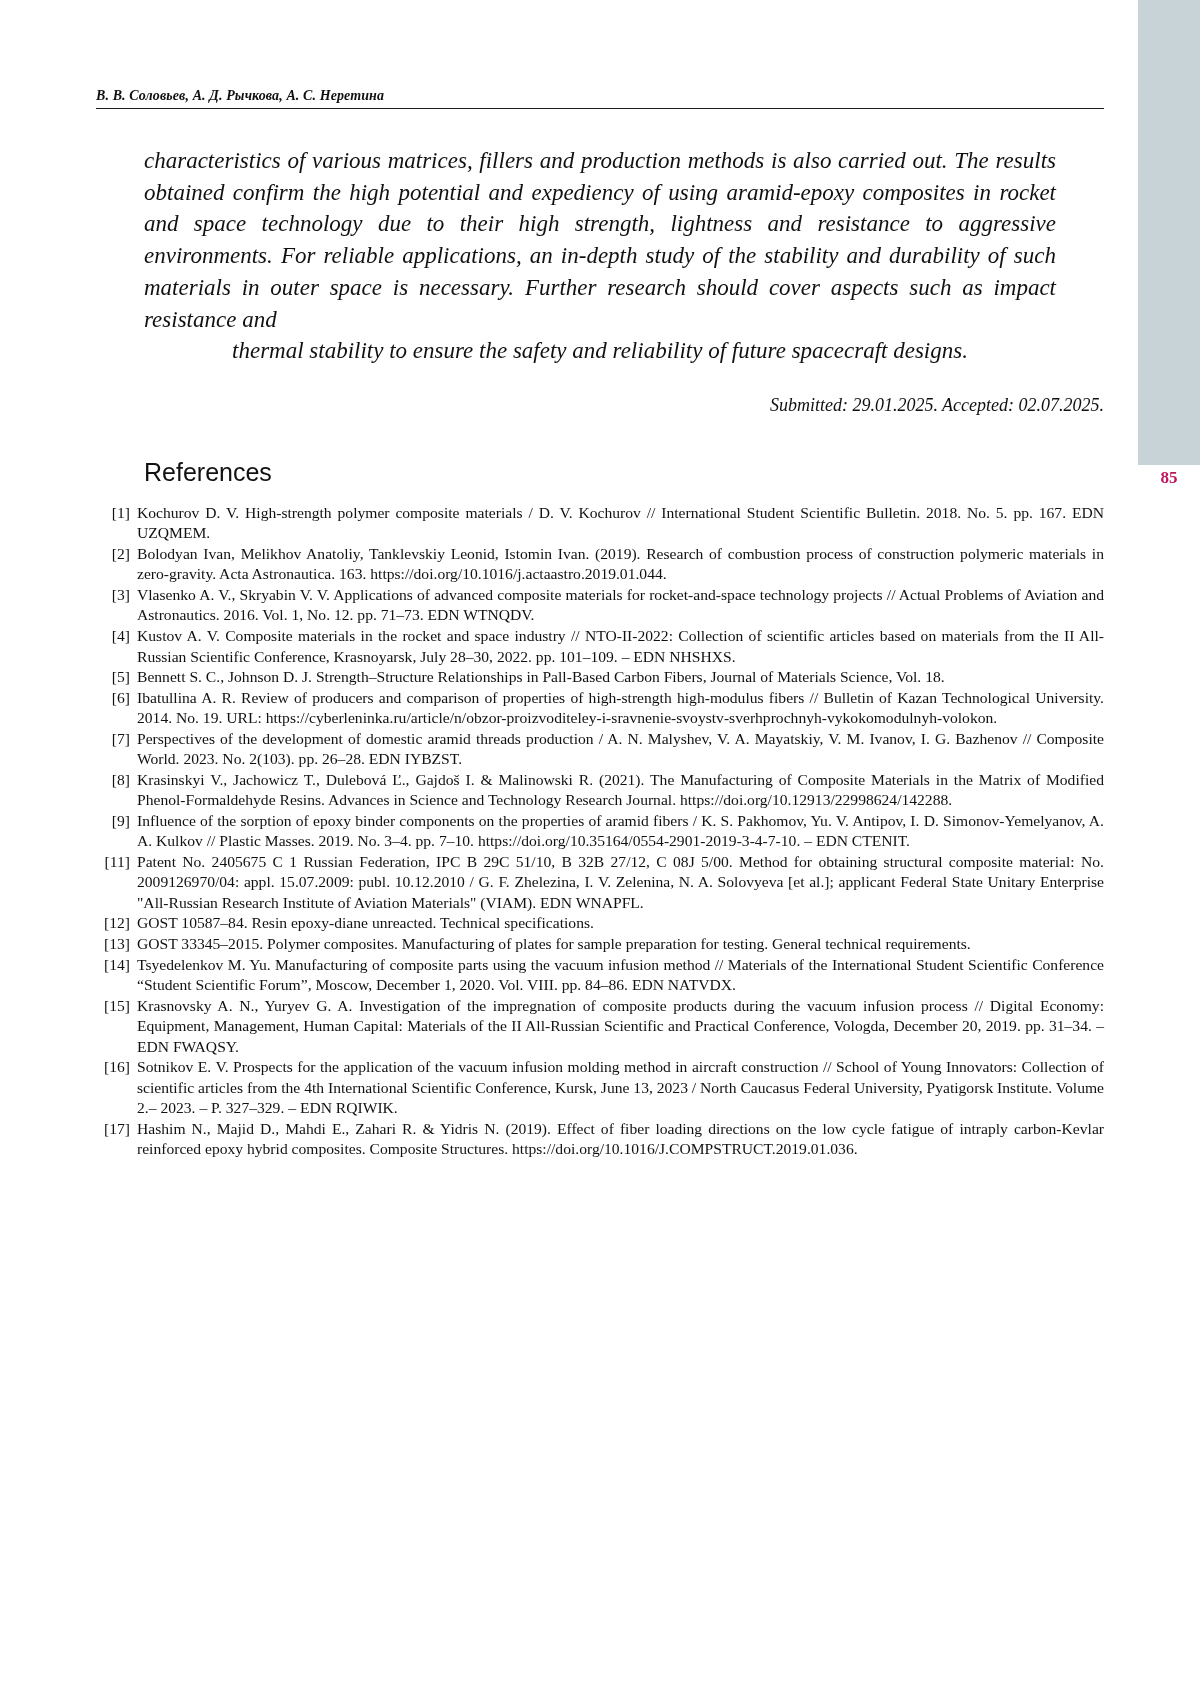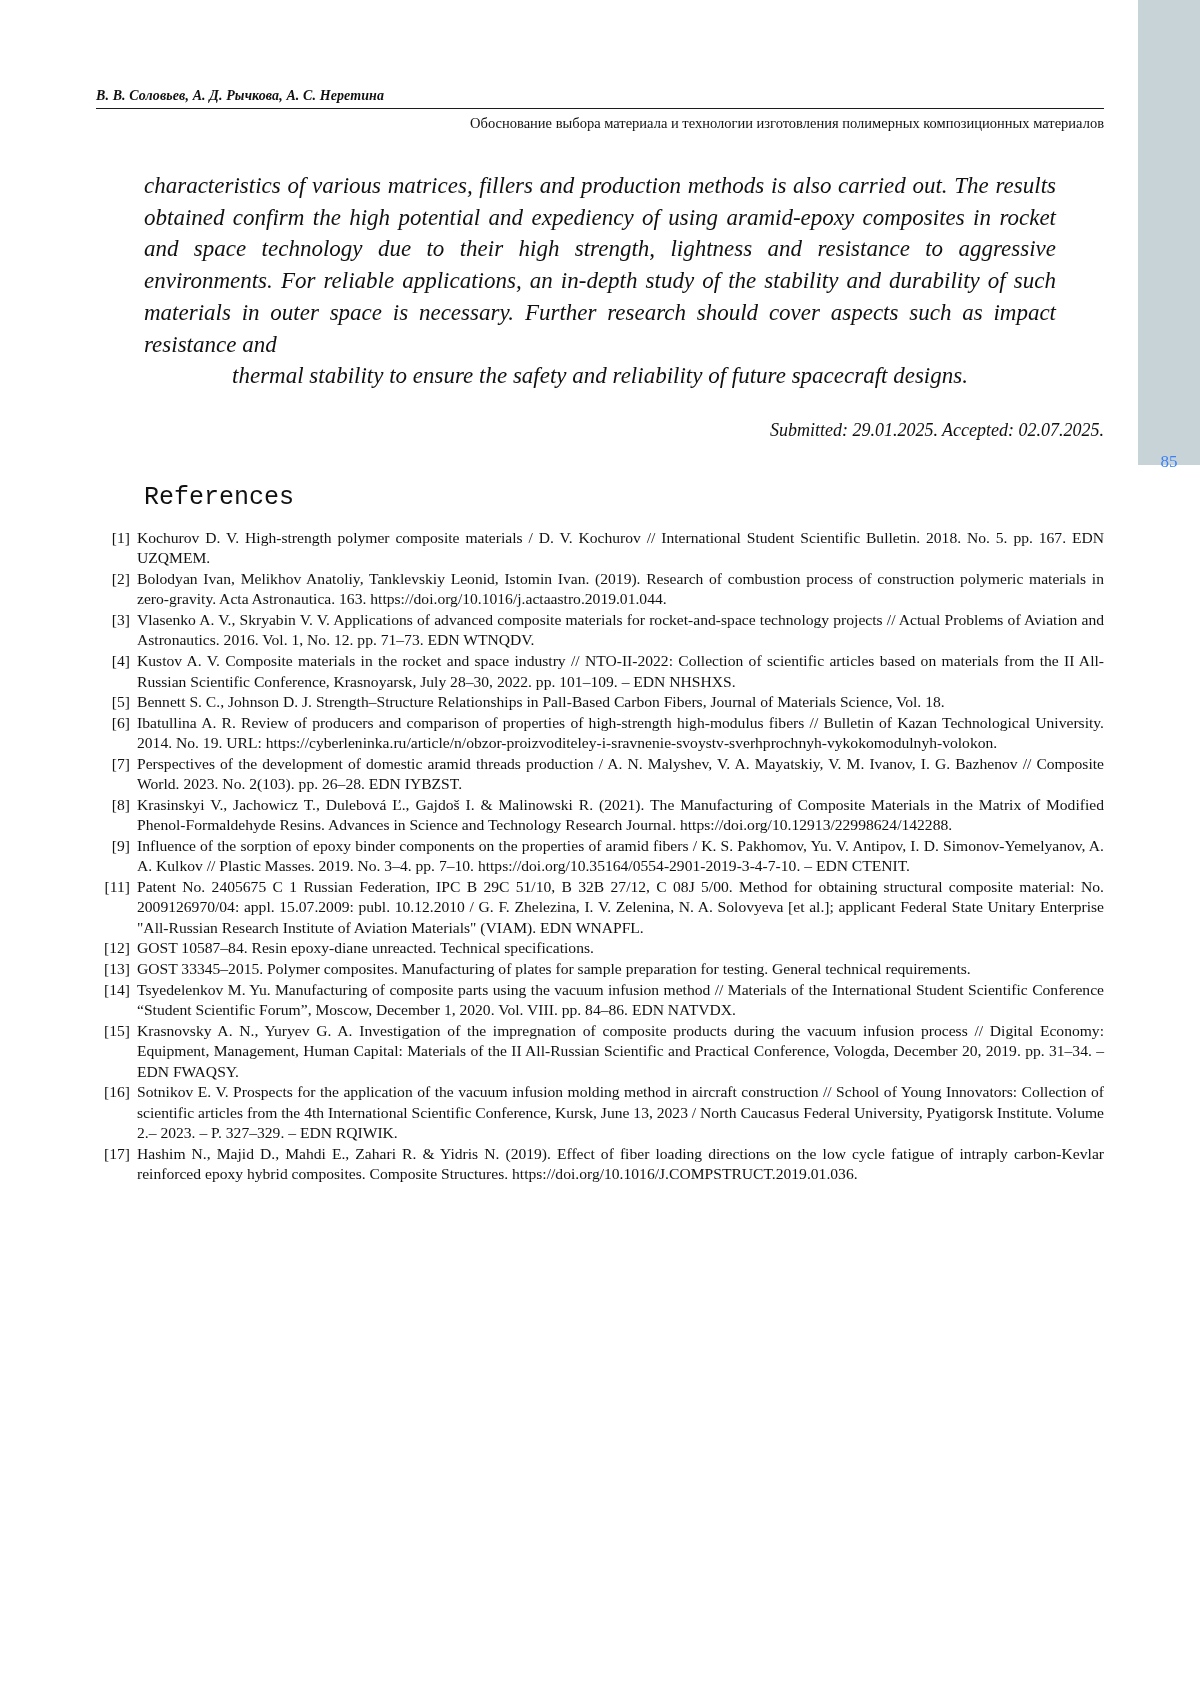--- a/index.html
+++ b/index.html
@@ -23,28 +23,28 @@
   .edge-band {
     position: absolute;
     top: 0;
     right: 0;
     width: 62px;
     height: 465px;
     background: #c8d3d8;
   }
   .page-number {
     position: absolute;
-    top: 452px;
+    top: 468px;
     right: 0;
     width: 62px;
     text-align: center;
     font-family: "Liberation Serif", serif;
-    font-weight: normal;
+    font-weight: bold;
     font-size: 17px;
-    color: #3b82f6;
+    color: #be185d;
   }
   .content {
     position: absolute;
     left: 96px;
     top: 88px;
     width: 1008px;
   }
   
   .runhead-authors {
     font-family: "Liberation Serif", serif;
@@ -96,21 +96,21 @@
     margin-top: 28px;
     font-family: "Liberation Serif", serif;
     font-style: italic;
     font-size: 18px;
     text-align: right;
     color: #111;
   }
   .refs-heading {
     margin-top: 42px;
     margin-left: 48px;
-    font-family: Liberation Mono, monospace;
+    font-family: Liberation Sans, sans-serif;
     font-size: 25px;
     color: #111;
   }
   .refs-list {
     margin-top: 16px;
     font-family: "Liberation Serif", serif;
     font-size: 15.6px;
     line-height: 1.30;
     color: #111;
   }
@@ -137,21 +137,20 @@
 
 <div class="page">
 
   <div class="edge-band"></div>
   <div class="page-number">85</div>
 
   <div class="content">
 
     <div class="runhead-authors">В. В. Соловьев, А. Д. Рычкова, А. С. Неретина</div>
     <div class="runhead-rule"></div>
-    <div class="runhead-title">Обоснование выбора материала и технологии изготовления полимерных композиционных материалов</div>
 
     <div class="abstract">
       <span>characteristics of various matrices, fillers and production methods is also carried out. The results obtained confirm the high potential and expediency of using aramid-epoxy composites in rocket and space technology due to their high strength, lightness and resistance to aggressive environments. For reliable applications, an in-depth study of the stability and durability of such materials in outer space is necessary. Further research should cover aspects such as impact resistance and</span>
       <span class="last-line">thermal stability to ensure the safety and reliability of future spacecraft designs.</span>
     </div>
 
 
     <div class="submitted">Submitted: 29.01.2025. Accepted: 02.07.2025.</div>
 
     <div class="refs-heading">References</div>

